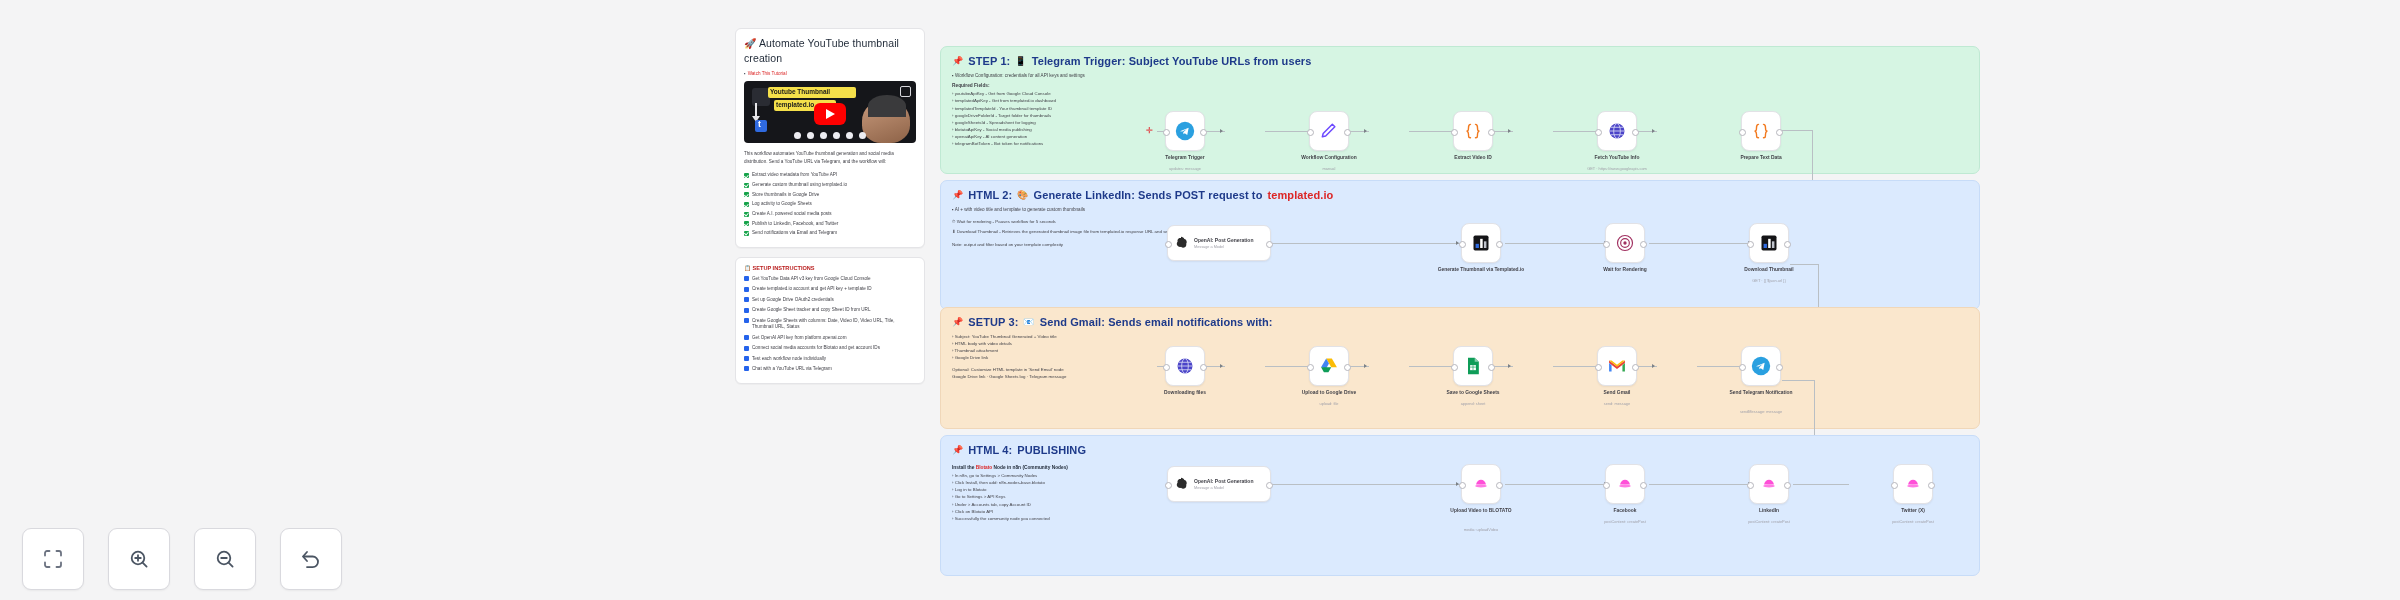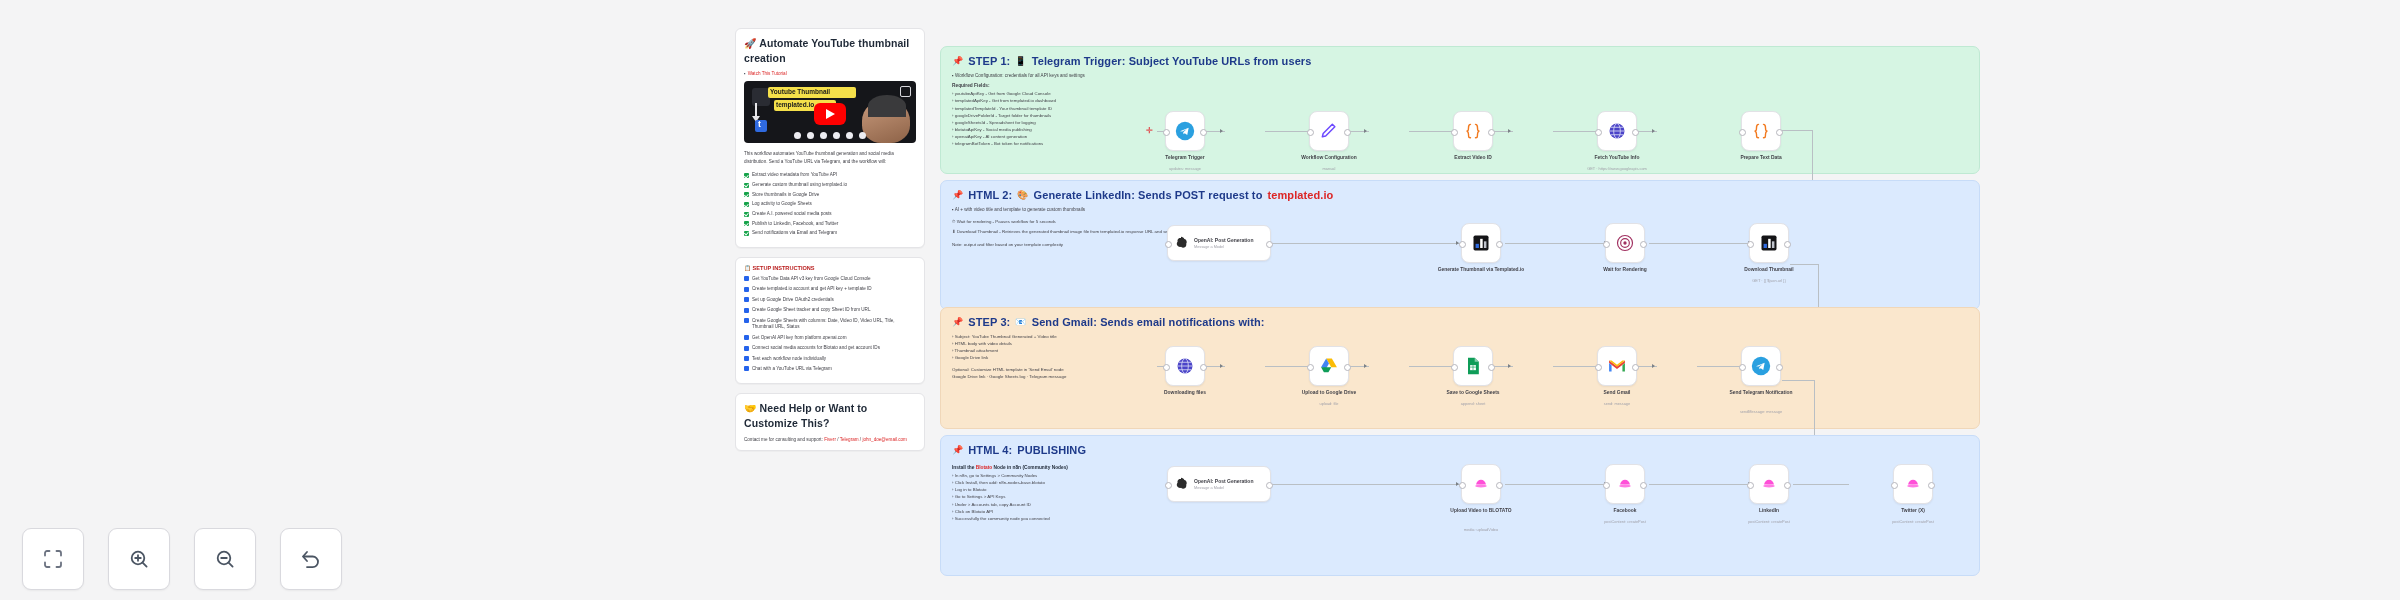--- a/index.html
+++ b/index.html
@@ -27,21 +27,21 @@
 
   
   #left-col{position:absolute;left:735px;top:28px;width:190px;}
 
   .note{
     background:#fff;border:1px solid #e4e4e7;border-radius:6px;
     padding:7px 8px;margin-bottom:9px;box-sizing:border-box;
     box-shadow:0 1px 1px rgba(0,0,0,.03);
   }
   .note-title{
-    font-size:10.5px;font-weight:bold;color:#1f2937;line-height:1.38;
+    font-size:10.5px;font-weight:normal;color:#1f2937;line-height:1.38;
     letter-spacing:.1px;
   }
   .note-title .emoji{font-size:10px;}
   .sub-link{font-size:4.6px;color:#374151;margin-top:6px;display:flex;align-items:center;gap:2px;}
   .sub-link .bullet{color:#4b5563;}
   .sub-link .lnk{color:#dc2626;}
 
   .thumb{
     margin-top:5px;width:100%;height:62px;border-radius:4px;overflow:hidden;
     position:relative;background:#15161a;
@@ -258,32 +258,20 @@
       <div class="setup-row">
           <span class="sq"></span>
           <span class="setup-txt">Test each workflow node individually</span>
         </div>
       <div class="setup-row">
           <span class="sq"></span>
           <span class="setup-txt">Chat with a YouTube URL via Telegram</span>
         </div>
     </div>
 
-    <div class="note help-note">
-      <div class="note-title">
-        <span class="emoji">🤝</span>
-        <span>Need Help or Want to Customize This?</span>
-      </div>
-      <div class="help-sub">
-        <span>Contact me for consulting and support:</span>
-        <span class="lk">Fiverr</span> /
-        <span class="lk">Telegram</span> /
-        <span class="lk">john_doe@email.com</span>
-      </div>
-    </div>
   </div>
 
   <div class="step" id="step1">
     <div class="step-head">
       <span class="pin">📌</span>
       <span>STEP 1:</span>
       <span class="badge">📱</span>
       <span>Telegram Trigger: Subject YouTube URLs from users</span>
     </div>
     <div class="step-body">
@@ -444,21 +432,21 @@
   </div>
 
   <div class="wire" style="left:1790px;top:264px;width:28px;"></div>
   <div class="wire-v" style="left:1818px;top:264px;height:86px;"></div>
   <div class="wire" style="left:1165px;top:350px;width:653px;"></div>
   <div class="wire-v" style="left:1165px;top:350px;height:16px;"></div>
 
   <div class="step" id="step3">
     <div class="step-head">
       <span class="pin">📌</span>
-      <span>STEP 3:</span>
+      <span>SETUP 3:</span>
       <span class="badge">📧</span>
       <span>Send Gmail: Sends email notifications with:</span>
     </div>
     <div class="step-body">
       <div class="sb">› <span>Subject: YouTube Thumbnail Generated + Video title</span></div>
       <div class="sb">› <span>HTML body with video details</span></div>
       <div class="sb">› <span>Thumbnail attachment</span></div>
       <div class="sb">› <span>Google Drive link</span></div>
       <div class="sb" style="margin-top:4px;"><span>Optional: Customize HTML template in 'Send Email' node</span></div>
       <div class="sb"><span>Google Drive link · Google Sheets log · Telegram message</span></div>

